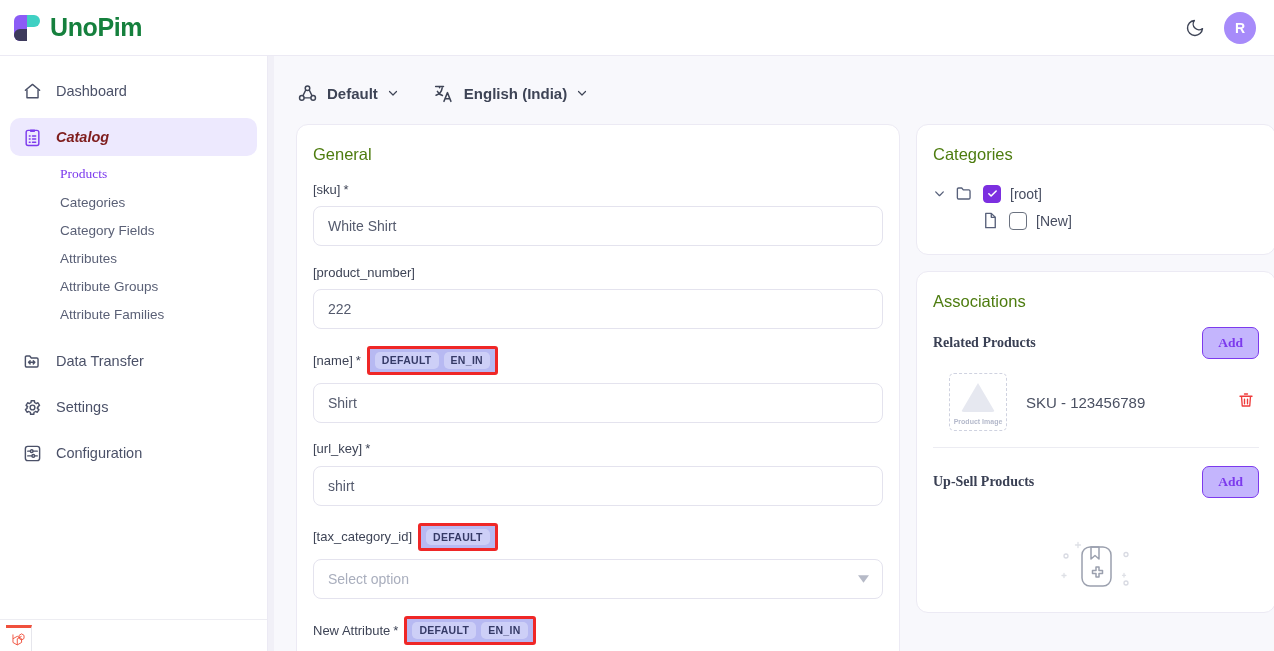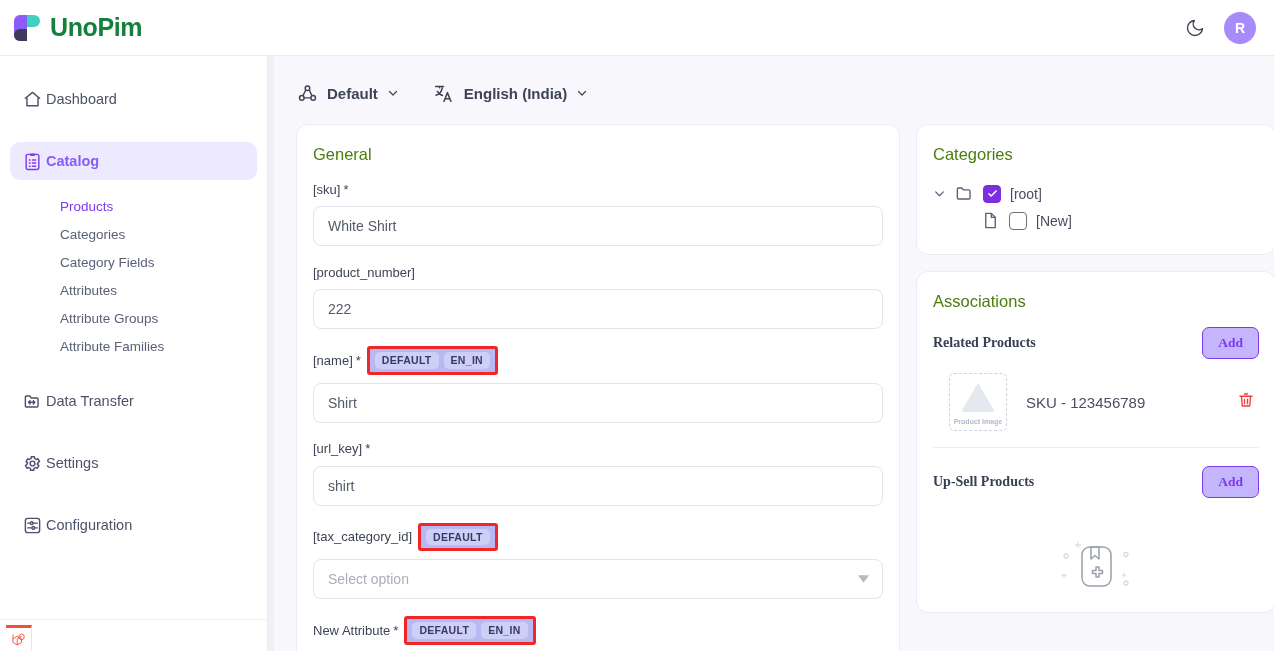--- a/index.html
+++ b/index.html
@@ -46,36 +46,36 @@
   
   .sidebar {
     width: 268px; min-width: 268px;
     background: #ffffff;
     border-right: 1px solid #eceaf4;
     display: flex; flex-direction: column;
     padding-top: 12px;
     position: relative;
   }
   .nav-item {
-    display: flex; align-items: center; gap: 4px;
-    height: 38px; margin: 12px 10px; padding: 0 12px;
+    display: flex; align-items: center; gap: 14px;
+    height: 38px; margin: 4px 10px; padding: 0 12px;
     border-radius: 10px; cursor: pointer;
     color: #4b5168; font-size: 14.5px; font-weight: 500;
   }
-  .nav-item.active { background: #ede9fe; color: #8b5cf6; font-weight: 600; }
+  .nav-item.active { background: #ede9fe; color: #7f1d1d; font-weight: 600; font-style: italic; }
   .nav-item .nico { width: 20px; height: 20px; flex: 0 0 20px;
     display: flex; align-items: center; justify-content: center; }
   .nav-gap { height: 10px; }
   .sub-item {
     font-size: 13.5px; color: #5a6076;
     padding: 0 12px 0 50px; height: 28px;
     display: flex; align-items: center; cursor: pointer; margin: 0 10px;
     border-radius: 8px;
   }
-  .sub-item.active { color: #7c3aed; }
+  .sub-item.active { color: #7c3aed; font-family: Liberation Serif, serif; }
   .sidebar-foot {
     margin-top: auto; border-top: 1px solid #ededf2;
     height: 32px; display: flex; align-items: flex-end; padding-left: 6px;
   }
   .laravel-tab {
     width: 26px; height: 26px; border-top: 3px solid #f0503c;
     display: flex; align-items: center; justify-content: center;
     border-right: 1px solid #e6e6ec; cursor: pointer;
   }
 

